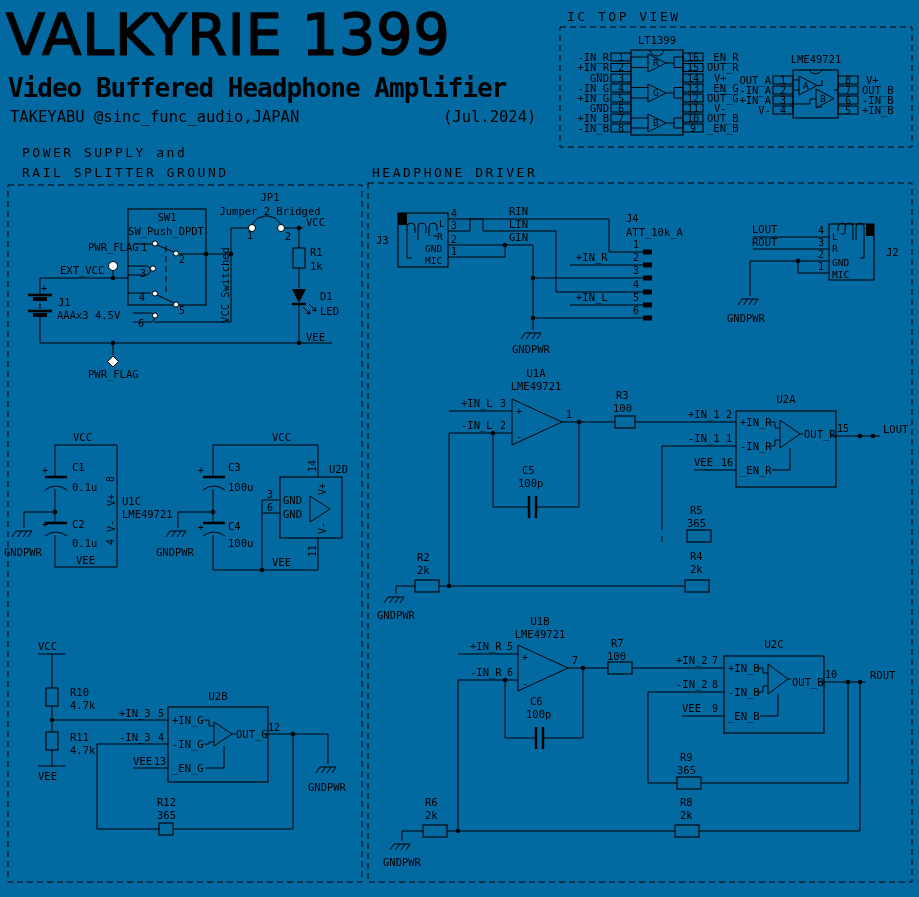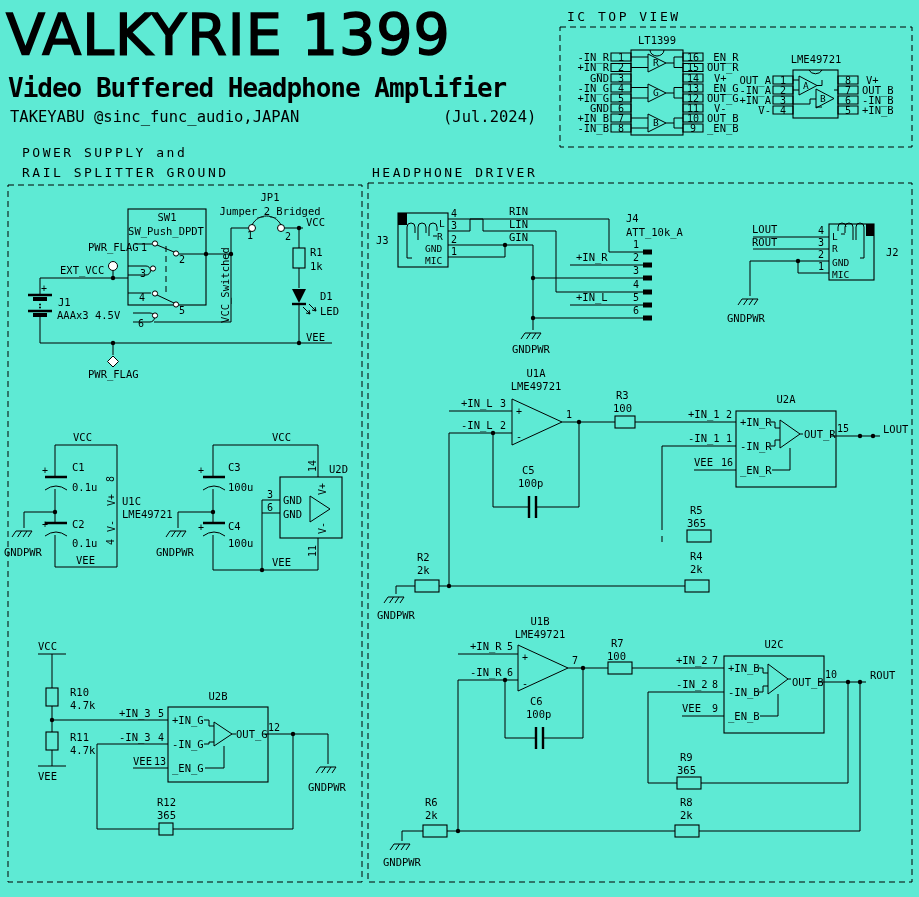--- a/index.html
+++ b/index.html
@@ -1,16 +1,16 @@
 <!DOCTYPE html>
 <html><head>
 <meta charset="utf-8">
 <style>
   html,body{margin:0;padding:0;background:#fff;}
-  #stage{position:relative;width:919px;height:897px;background:#5eead4;font-family:"DejaVu Sans Mono",monospace;}
+  #stage{position:relative;width:919px;height:897px;background:#0369a1;font-family:"DejaVu Sans Mono",monospace;}
   svg{position:absolute;left:0;top:0;}
   svg text{fill:#000;font-family:"DejaVu Sans Mono",monospace;}
   .big{font-family:"DejaVu Sans",sans-serif;}
   .t{font-size:10.5px;}
   .tn{font-size:10px;}
   .ts{font-size:9.5px;}
   .hdr{font-size:13px;letter-spacing:2.5px;}
   .w{stroke:#000;fill:none;stroke-width:1;}
   .wb{stroke:#000;fill:none;stroke-width:2.4;}
   .box{stroke:#000;fill:none;stroke-width:1.1;}

